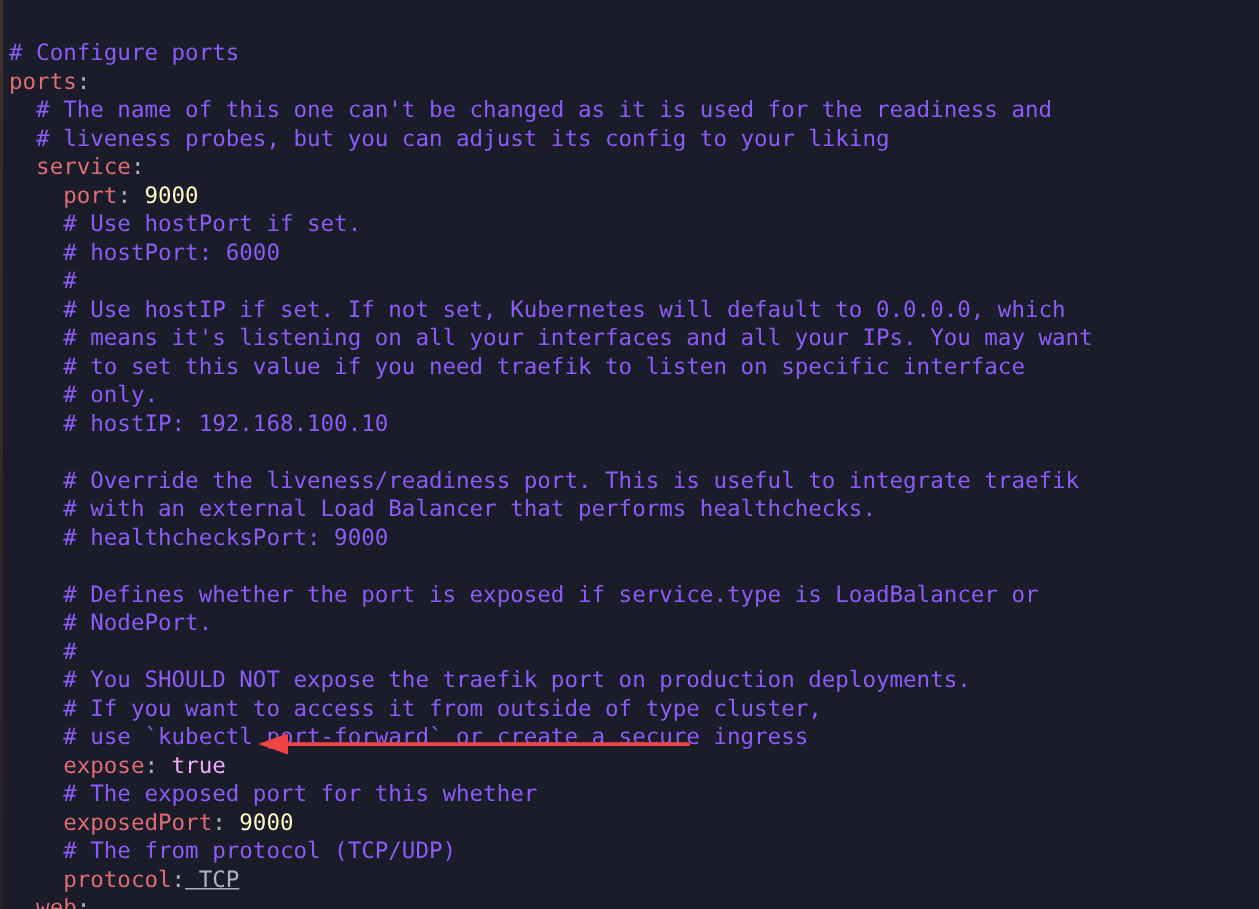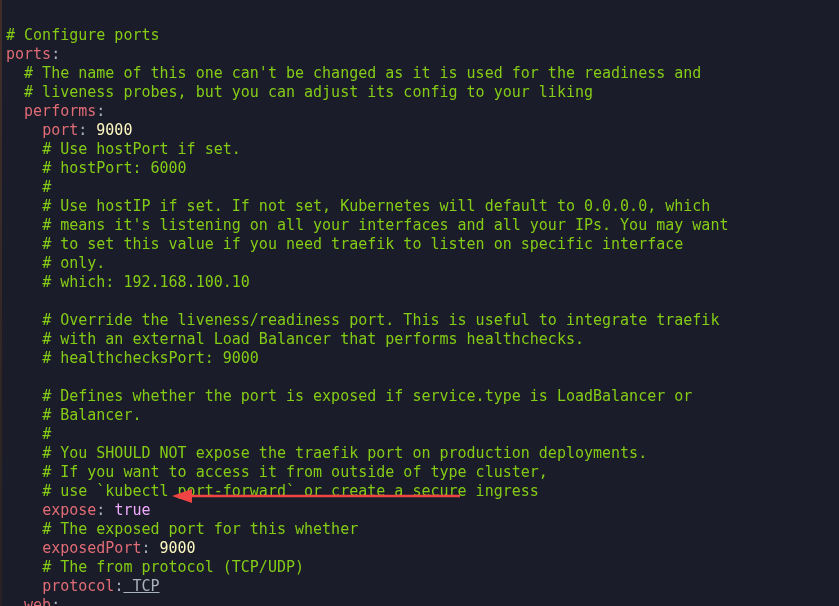--- a/index.html
+++ b/index.html
@@ -14,21 +14,21 @@
     line-height: 19px;
     color: #d0d0d0;
     position: relative;
   }
   .code-area {
     position: absolute;
     left: 6px;
     top: 11px;
     white-space: pre;
   }
-  .tok-comment { color: #84cc16; }
+  .tok-comment { color: #8b5cf6; }
   .tok-key     { color: #e06c75; }
   .tok-colon   { color: #abb2bf; }
   .tok-number  { color: #fef9c3; }
   .tok-bool    { color: #f0abfc; }
   .tok-plain   { color: #abb2bf; text-decoration: underline; }
   .left-edge {
     position: absolute;
     left: 0;
     top: 0;
     width: 2px;
@@ -43,37 +43,37 @@
 </style>
 </head>
 <body>
 
 <div class="left-edge"></div>
 
 <pre class="code-area"><span class="tok-comment"># Configure ports</span>
 <span class="tok-key">ports</span><span class="tok-colon">:</span>
   <span class="tok-comment"># The name of this one can't be changed as it is used for the readiness and</span>
   <span class="tok-comment"># liveness probes, but you can adjust its config to your liking</span>
-  <span class="tok-key">performs</span><span class="tok-colon">:</span>
+  <span class="tok-key">service</span><span class="tok-colon">:</span>
     <span class="tok-key">port</span><span class="tok-colon">: </span><span class="tok-number">9000</span>
     <span class="tok-comment"># Use hostPort if set.</span>
     <span class="tok-comment"># hostPort: 6000</span>
     <span class="tok-comment">#</span>
     <span class="tok-comment"># Use hostIP if set. If not set, Kubernetes will default to 0.0.0.0, which</span>
     <span class="tok-comment"># means it's listening on all your interfaces and all your IPs. You may want</span>
     <span class="tok-comment"># to set this value if you need traefik to listen on specific interface</span>
     <span class="tok-comment"># only.</span>
-    <span class="tok-comment"># which: 192.168.100.10</span>
+    <span class="tok-comment"># hostIP: 192.168.100.10</span>
 <span class="tok-plain"></span>
     <span class="tok-comment"># Override the liveness/readiness port. This is useful to integrate traefik</span>
     <span class="tok-comment"># with an external Load Balancer that performs healthchecks.</span>
     <span class="tok-comment"># healthchecksPort: 9000</span>
 <span class="tok-plain"></span>
     <span class="tok-comment"># Defines whether the port is exposed if service.type is LoadBalancer or</span>
-    <span class="tok-comment"># Balancer.</span>
+    <span class="tok-comment"># NodePort.</span>
     <span class="tok-comment">#</span>
     <span class="tok-comment"># You SHOULD NOT expose the traefik port on production deployments.</span>
     <span class="tok-comment"># If you want to access it from outside of type cluster,</span>
     <span class="tok-comment"># use `kubectl port-forward` or create a secure ingress</span>
     <span class="tok-key">expose</span><span class="tok-colon">: </span><span class="tok-bool">true</span>
     <span class="tok-comment"># The exposed port for this whether</span>
     <span class="tok-key">exposedPort</span><span class="tok-colon">: </span><span class="tok-number">9000</span>
     <span class="tok-comment"># The from protocol (TCP/UDP)</span>
     <span class="tok-key">protocol</span><span class="tok-colon">:</span><span class="tok-plain"> TCP</span>
   <span class="tok-key">web</span><span class="tok-colon">:</span>

